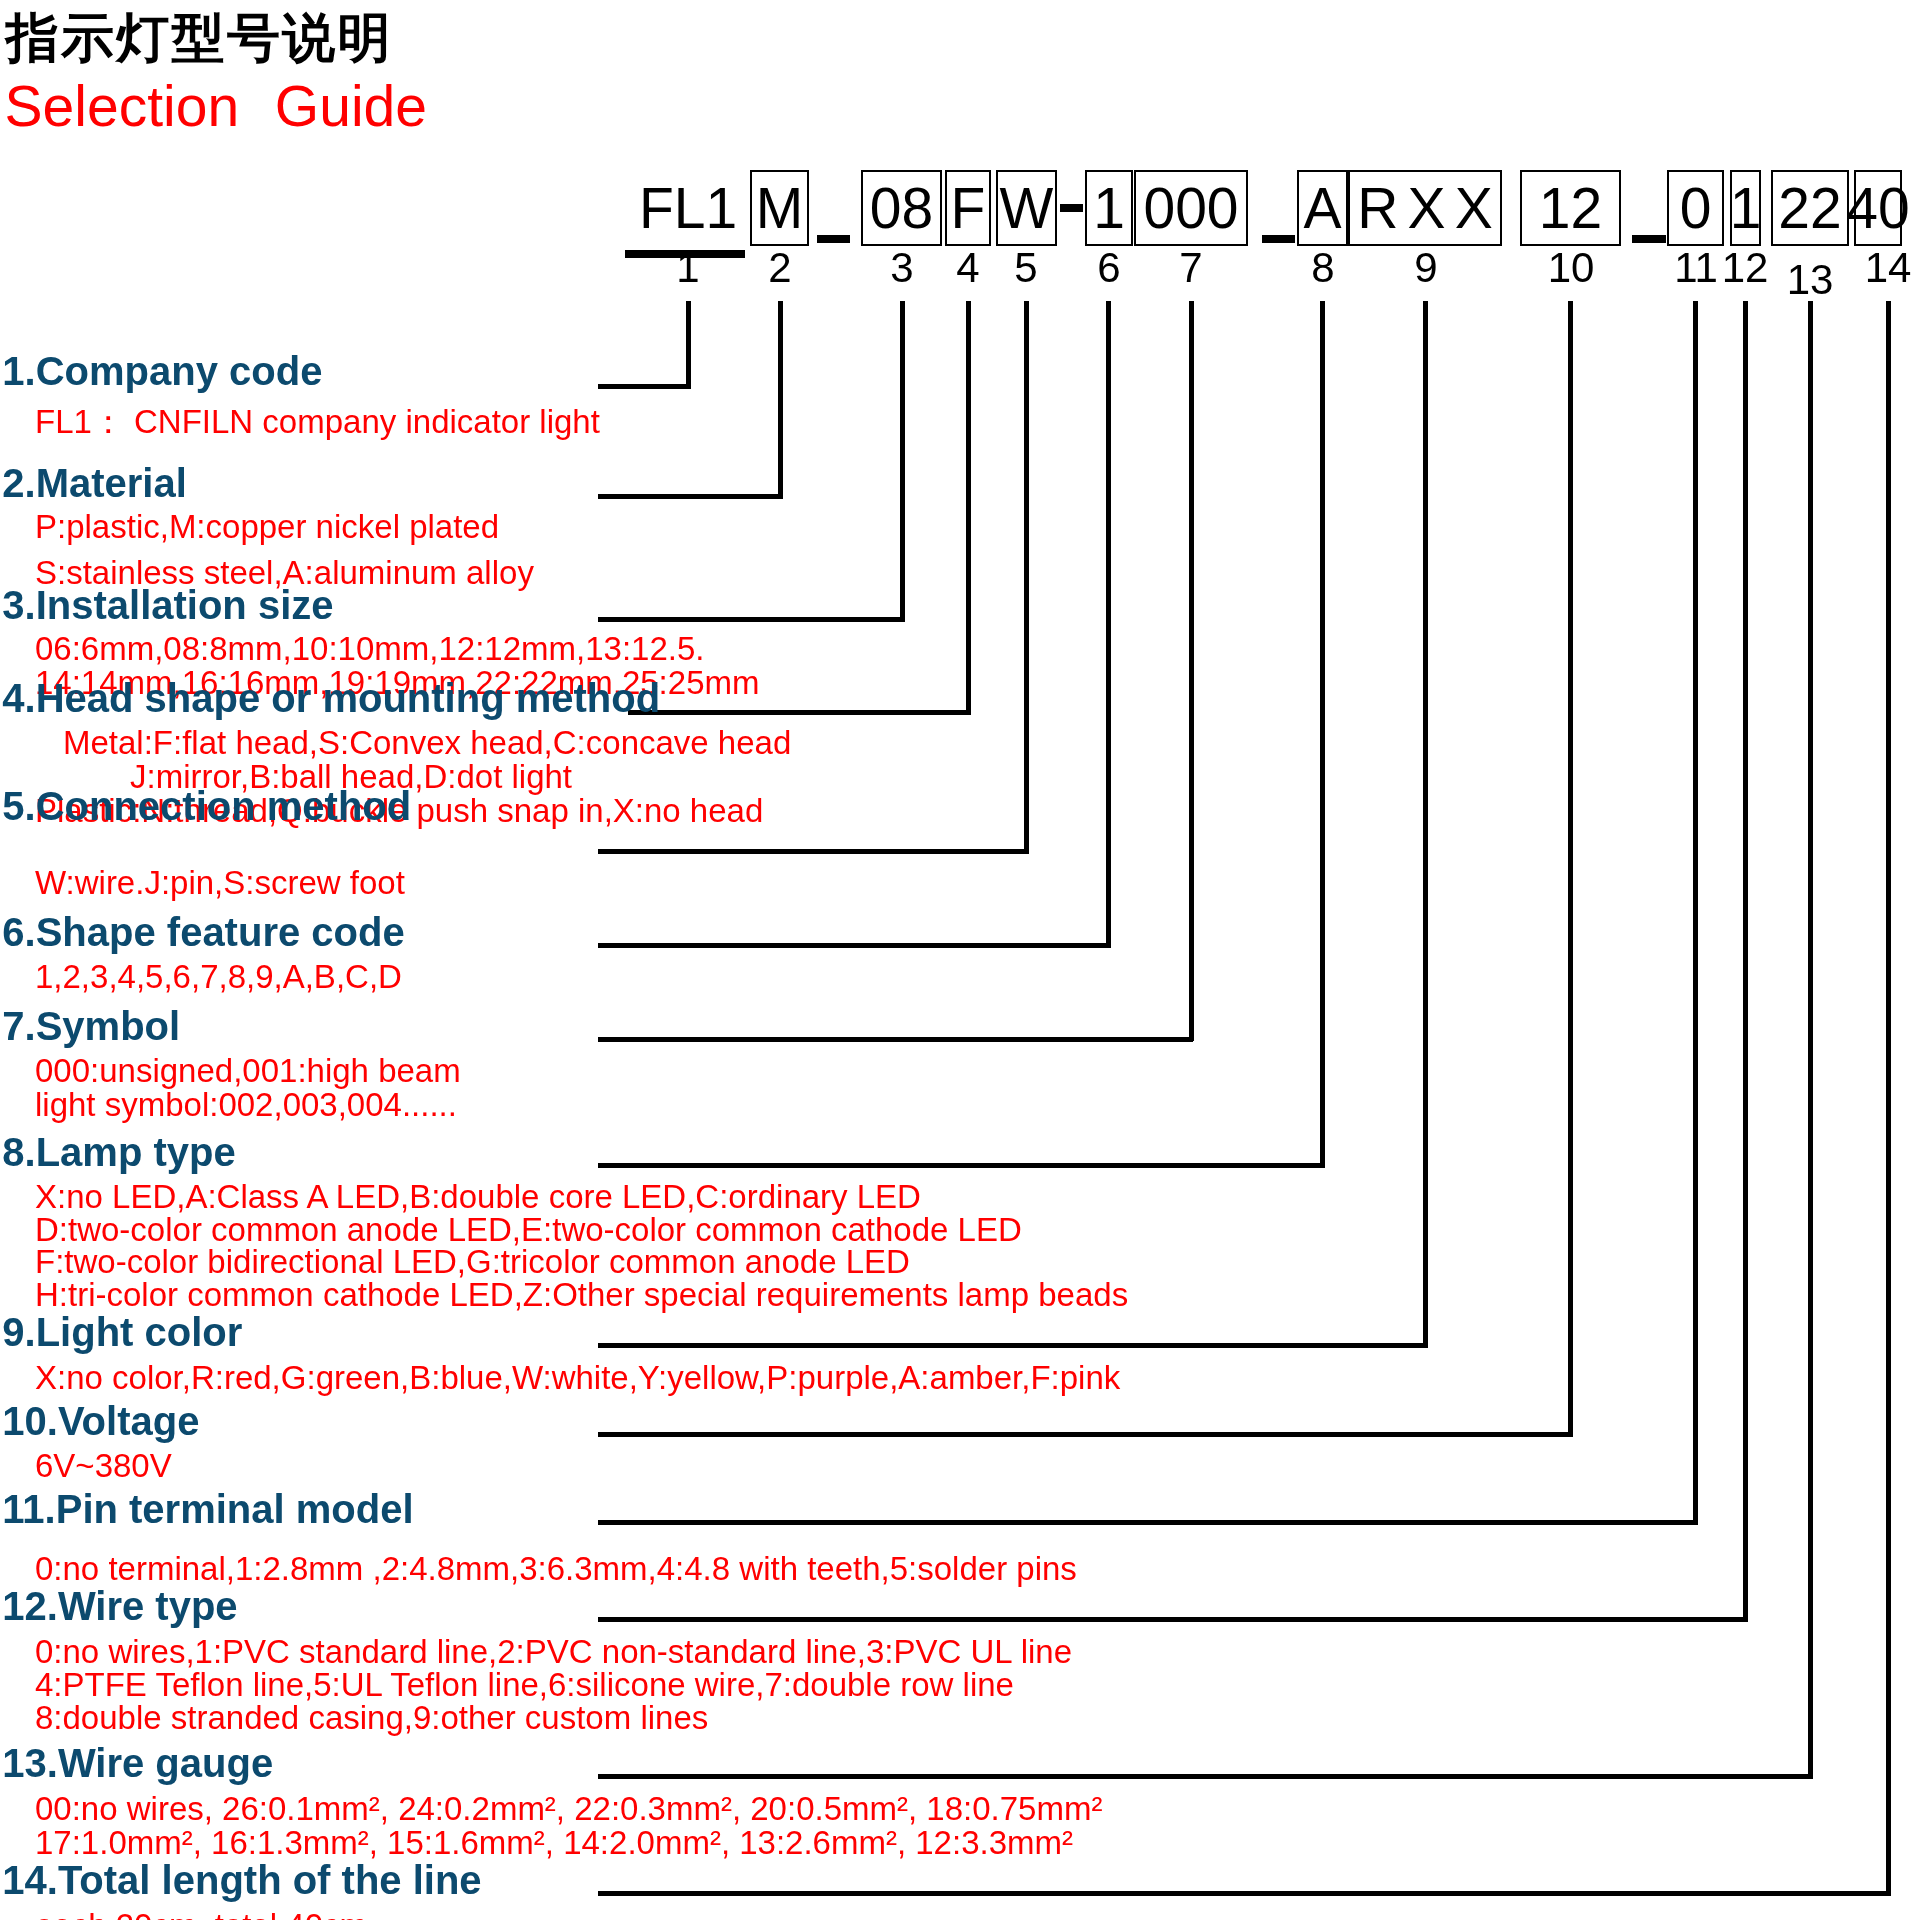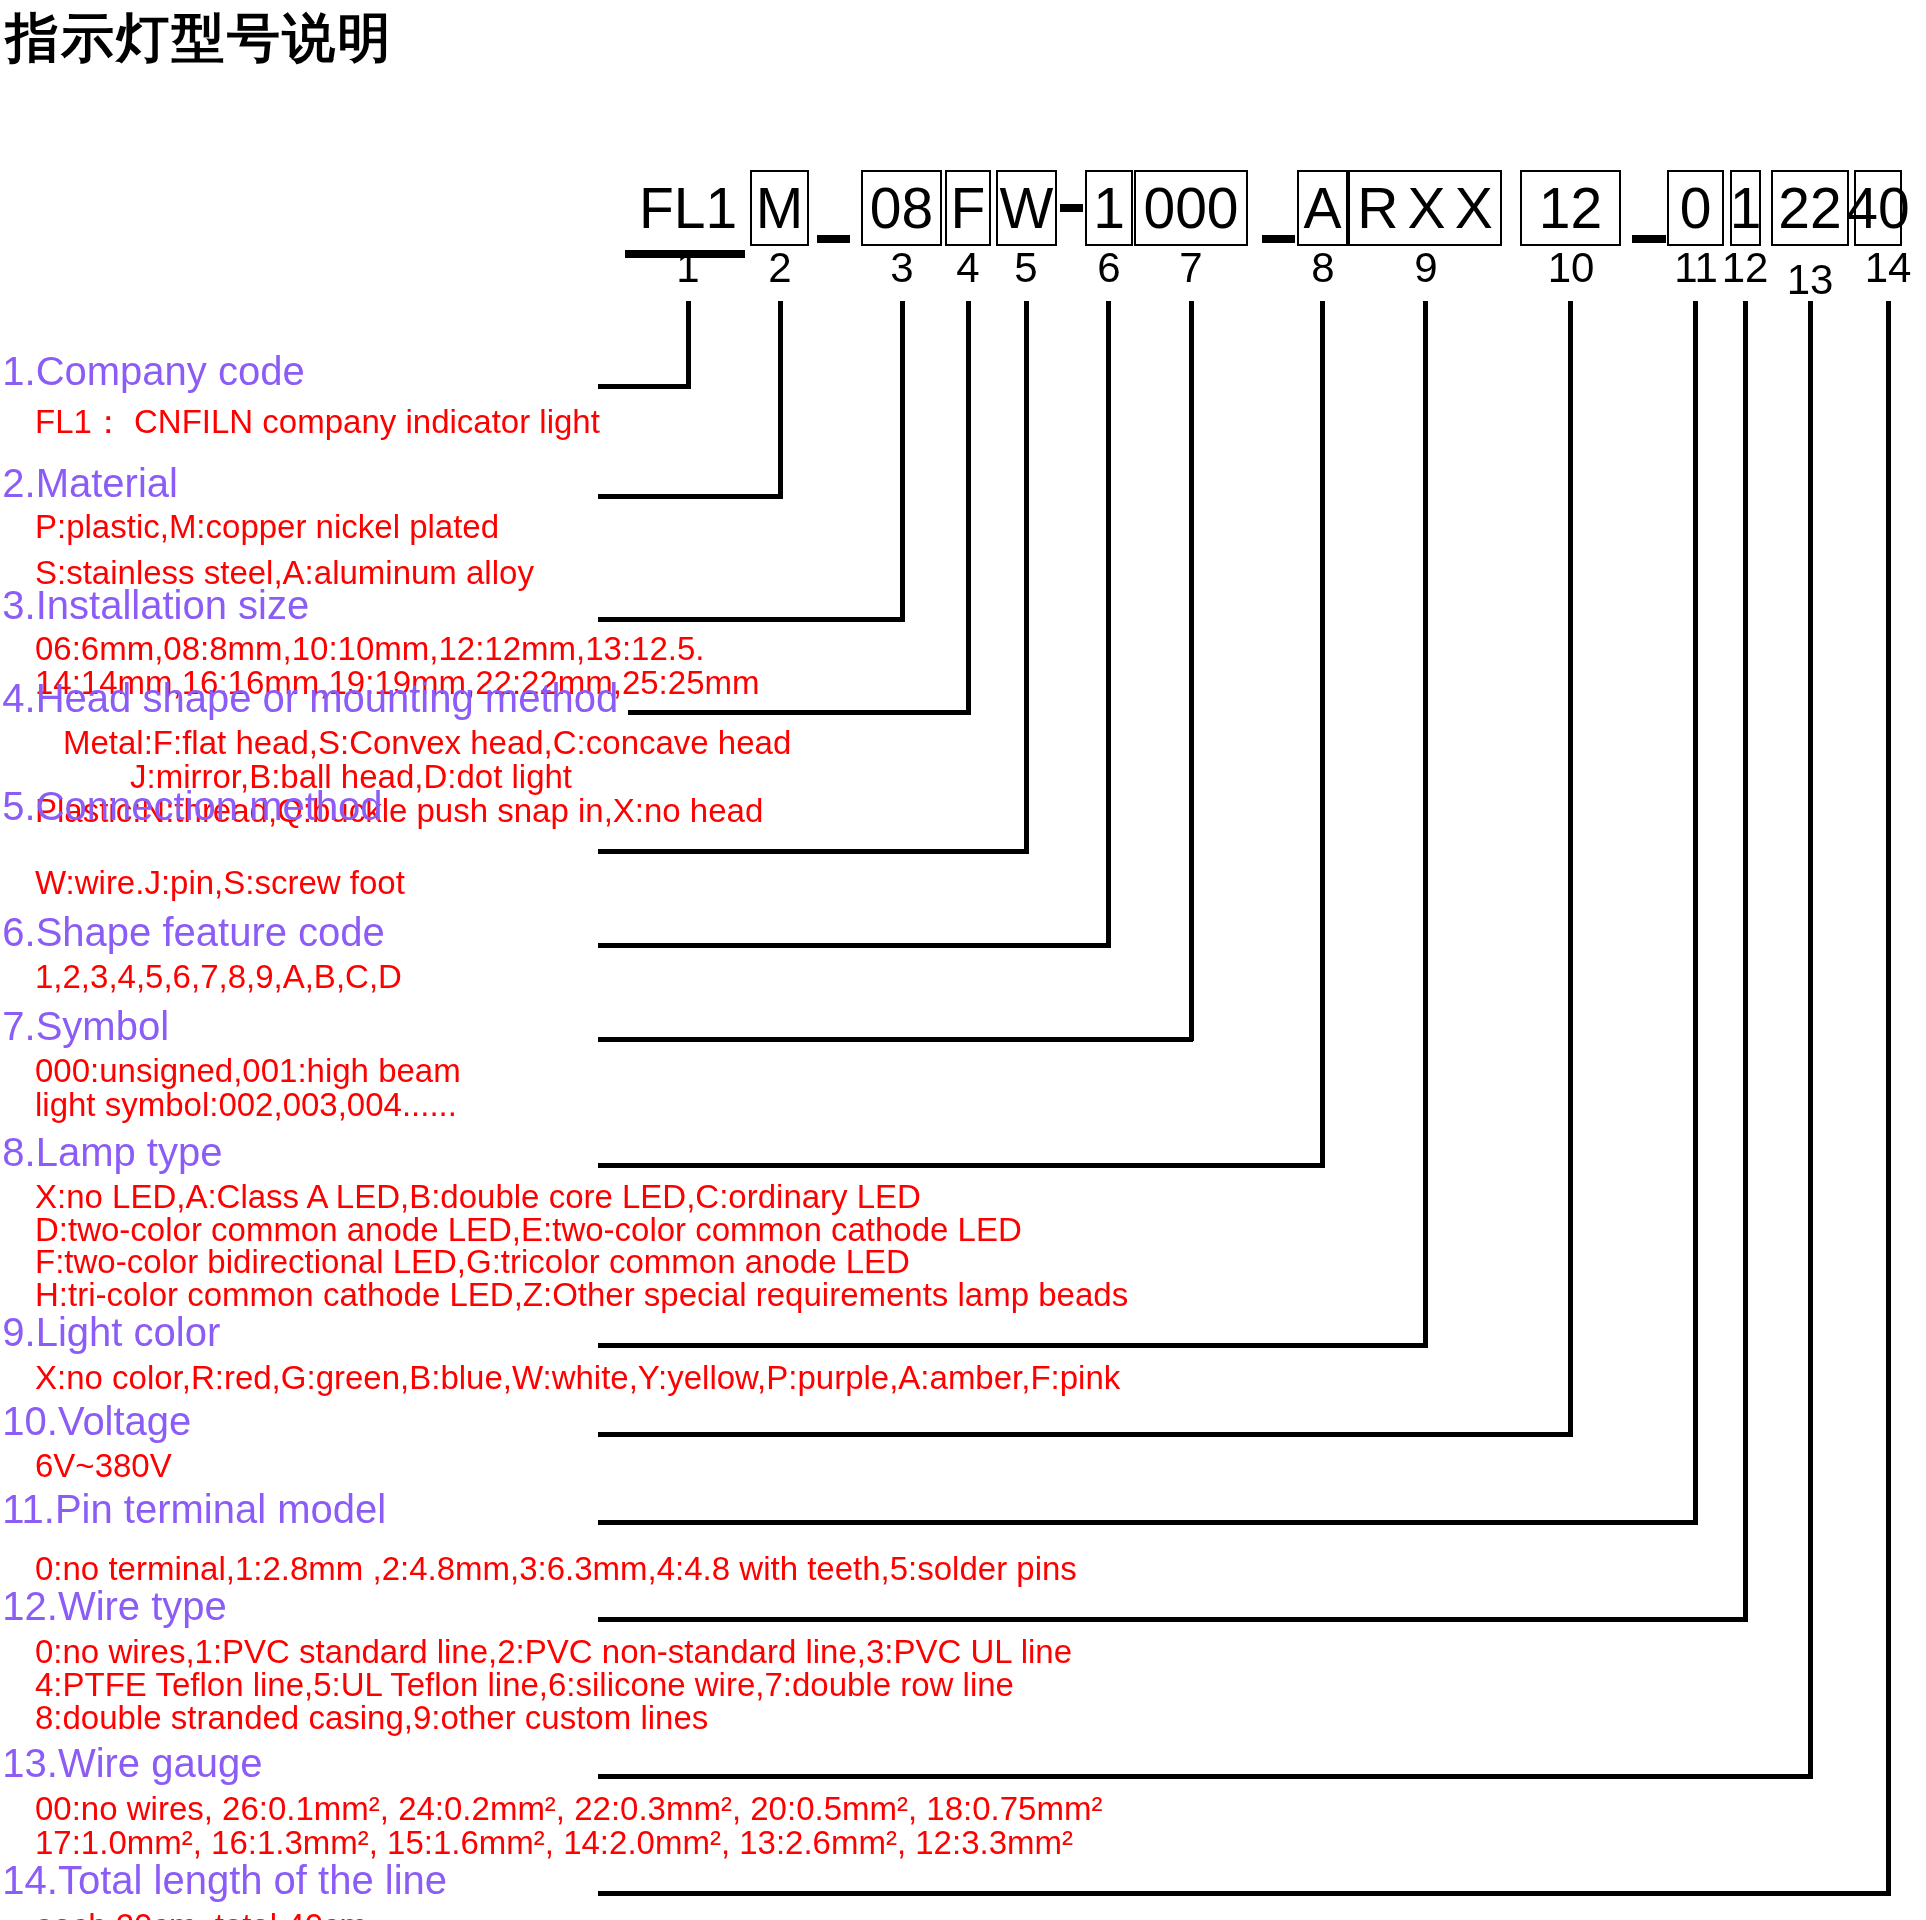--- a/index.html
+++ b/index.html
@@ -27,31 +27,32 @@
   }
   .code-box{border:2.9px solid #000;background:#fff;}
   .code-rxx{letter-spacing:0.16em;text-indent:0.16em;}
   .bar{background:#000;}
   .pos-num{
     font-size:42px;color:#000;text-align:center;
   }
   .vline{width:5.1px;background:#000;}
   .hline{height:5.1px;background:#000;}
   .sec-heading{
-    font-size:40px;color:#8b5cf6;font-weight:400;
+    font-size:40px;color:#0c4a6e;font-weight:700;
   }
   .sec-detail{
     font-size:33px;color:#ff0000;font-weight:400;
   }
 </style>
 </head>
 <body>
 
 <div id="canvas">
   <div class="abs title-cn" style="left:5.7px;top:3.4px;">指示灯型号说明</div>
+  <div class="abs title-en" style="left:4.6px;top:73px;">Selection Guide</div>
 
   <div id="code-row">
       <div class="abs code-token" style="left: 631px; top: 170px; width: 114px;">FL1</div>
       <div class="abs bar" style="left: 625px; top: 250px; width: 120px; height: 8px;"></div>
       <div class="abs code-token code-box" style="left: 750px; top: 170px; width: 59px;">M</div>
       <div class="abs bar" style="left: 817px; top: 235px; width: 33px; height: 8px;"></div>
       <div class="abs code-token code-box" style="left: 861px; top: 170px; width: 81px;">08</div>
       <div class="abs code-token code-box" style="left: 945px; top: 170px; width: 46px;">F</div>
       <div class="abs code-token code-box" style="left: 996px; top: 170px; width: 61px;">W</div>
       <div class="abs bar" style="left: 1060px; top: 204px; width: 23px; height: 8px;"></div>

